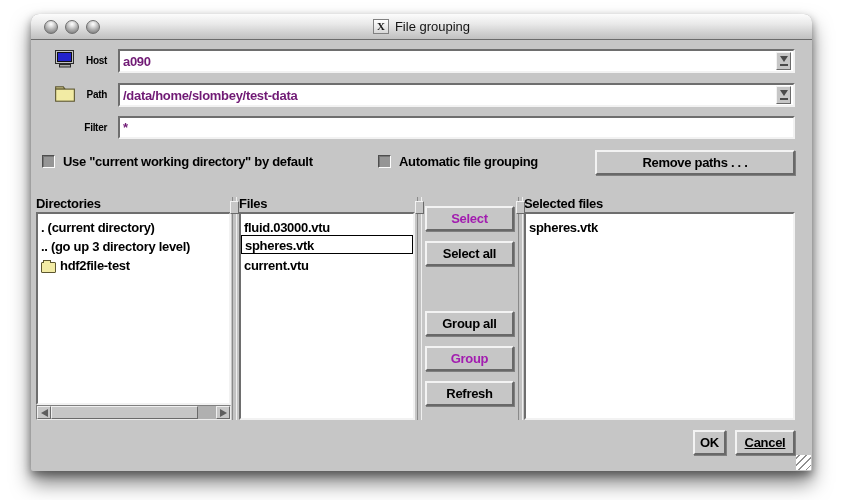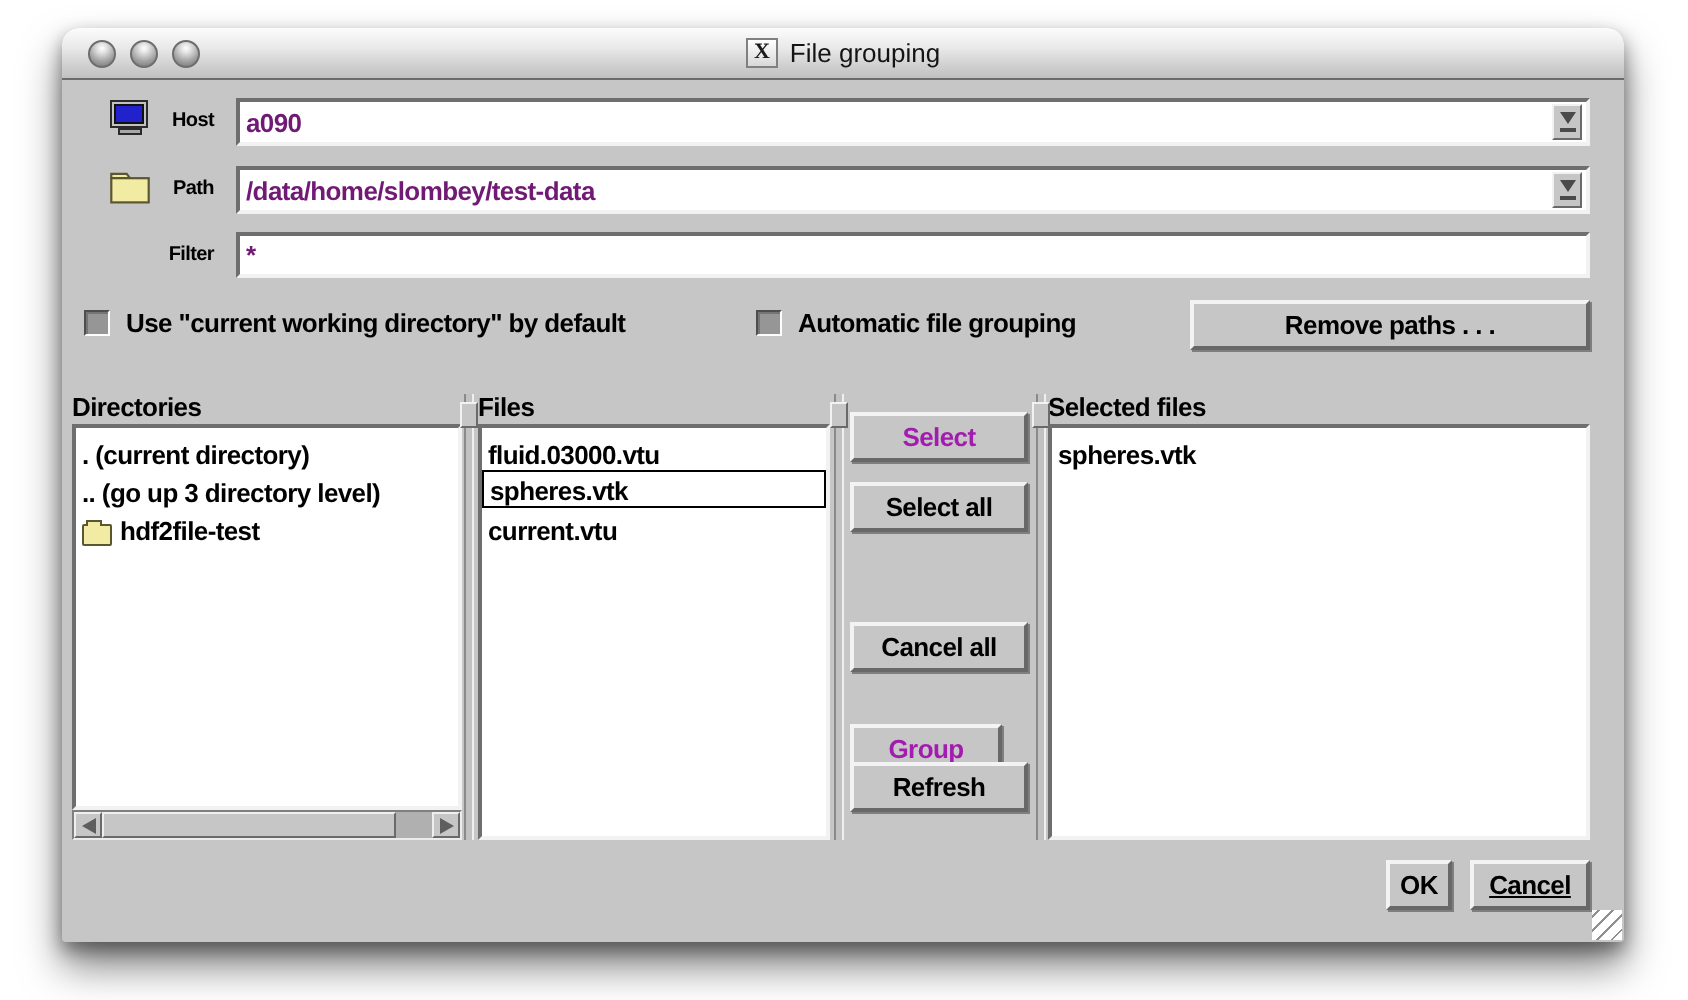--- a/index.html
+++ b/index.html
@@ -211,22 +211,22 @@
       <span>current.vtu</span>
     </div>
   </div>
 
   <div class="splitter" style="left:386px;">
     <div class="grip"></div>
   </div>
 
   <button class="btn disabled" style="left:394px; top:192px; width:89px; height:25px;">Select</button>
   <button class="btn" style="left:394px; top:227px; width:89px; height:25px;">Select all</button>
-  <button class="btn" style="left:394px; top:297px; width:89px; height:25px;">Cancel all</button>
-  <button class="btn disabled" style="left:394px; top:348px; width:76px; height:25px;">Group</button>
+  <button class="btn" style="left:394px; top:297px; width:89px; height:25px;">Group all</button>
+  <button class="btn disabled" style="left:394px; top:332px; width:89px; height:25px;">Group</button>
   <button class="btn" style="left:394px; top:367px; width:89px; height:25px;">Refresh</button>
 
   <div class="splitter" style="left:487px;">
     <div class="grip"></div>
   </div>
 
   <div class="listbox" style="left:493px; top:198px; width:271px; height:208px;">
     <div class="li">
       <span>spheres.vtk</span>
     </div>

